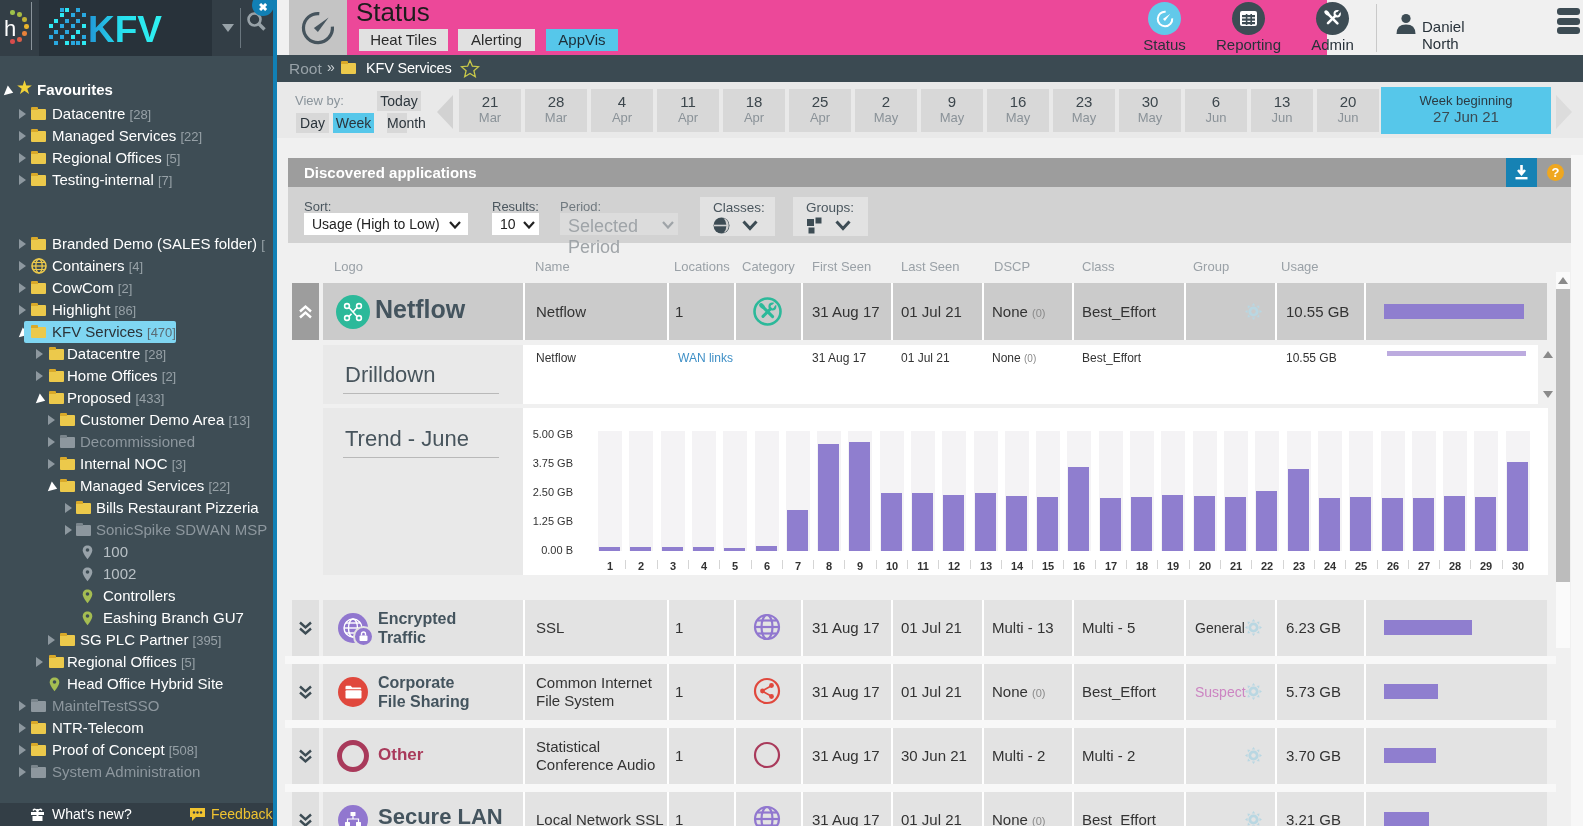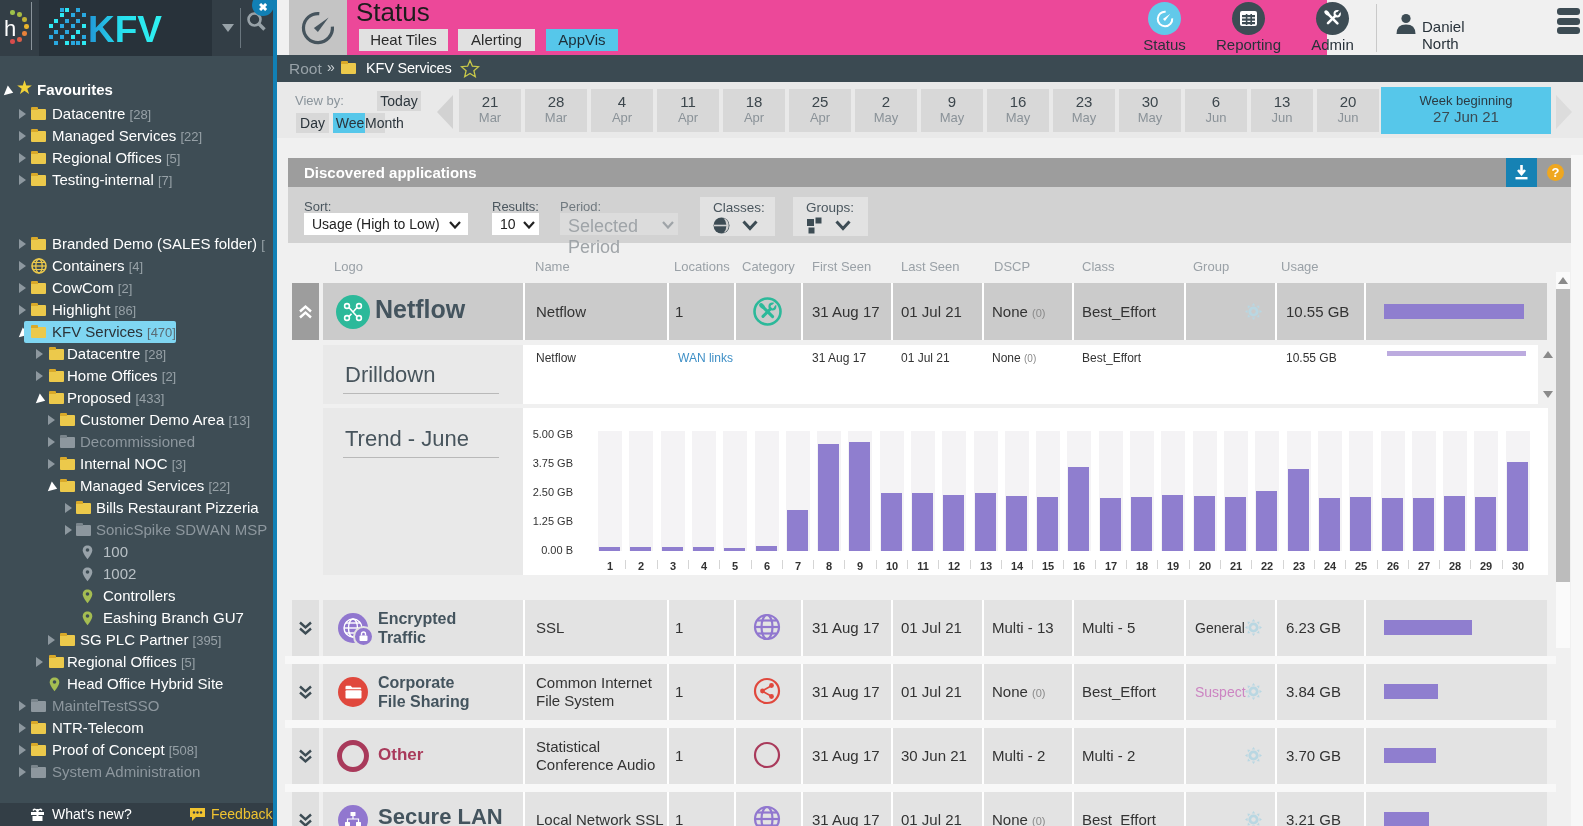--- a/index.html
+++ b/index.html
@@ -366,21 +366,21 @@
     <div class="abs" style="left:89px;top:5px;font-size:14.5px;letter-spacing:-0.2px;color:#fff;">KFV Services</div>
     <svg class="abs" style="left:183px;top:4px;" width="20" height="19" viewBox="0 0 20 19">
           <path d="M10 1.5 L12.4 7.2 L18.6 7.7 L13.9 11.7 L15.3 17.7 L10 14.5 L4.7 17.7 L6.1 11.7 L1.4 7.7 L7.6 7.2 Z" fill="none" stroke="#c9c94a" stroke-width="1.3"></path>
         </svg>
   </div>
 
   <div id="datebar">
 <div class="flbl" style="left:18px;top:11px;color:#8a949b;">View by:</div>
 <div class="btn" style="left:19px;top:31px;width:33px;height:20px;line-height:20px;">Day</div>
 <div class="btn sel" style="left:56px;top:31px;width:41px;height:20px;line-height:20px;">Week</div>
-<div class="btn" style="left:88px;top:31px;width:20px;height:20px;line-height:20px;">Month</div>
+<div class="btn" style="left:110px;top:31px;width:20px;height:20px;line-height:20px;">Month</div>
 <div class="btn" style="left:100px;top:9px;width:44px;height:20px;line-height:20px;">Today</div>
 <div class="abs" style="left:160px;top:13px;width:0;height:0;border-top:17px solid transparent;border-bottom:17px solid transparent;border-right:16px solid #d2d2d2;"></div>
 <div class="dtile" style="left:182px;">
           <div class="d1">21</div>
           <div class="d2">Mar</div>
         </div>
 <div class="dtile" style="left:248px;">
           <div class="d1">28</div>
           <div class="d2">Mar</div>
         </div>
@@ -804,21 +804,21 @@
           <div class="cell" style="left:489px;top:19px;">31 Aug 17</div>
           <div class="cell" style="left:578px;top:19px;">01 Jul 21</div>
           <div class="cell" style="left:669px;top:19px;">None <span class="small0">(0)</span></div>
           <div class="cell" style="left:759px;top:19px;">Best_Effort</div>
           <div class="cell" style="left:872px;top:20px;font-size:14px;color:#cc85c2;">Suspect</div>
           <svg class="abs" style="left:922px;top:19px;" width="17" height="17" viewBox="0 0 20 20">
             <path fill="#b9d7e2" d="M10 0l2 3h-4zM10 20l-2-3h4zM0 10l3-2v4zM20 10l-3 2v-4zM2.9 2.9l3.5.7-2.8 2.8zM17.1 17.1l-3.5-.7 2.8-2.8zM17.1 2.9l-.7 3.5-2.8-2.8zM2.9 17.1l.7-3.5 2.8 2.8z"></path>
             <circle cx="10" cy="10" r="6" fill="#b9d7e2"></circle>
             <circle cx="10" cy="10" r="2.6" fill="#e3e3e3"></circle>
           </svg>
-          <div class="cell" style="left:963px;top:19px;">3.84 GB</div>
+          <div class="cell" style="left:963px;top:19px;">5.73 GB</div>
           <div class="ubar" style="left:1061px;top:20px;width:54px;"></div>
         </div>
 <div class="chevcell" style="top:728px;height:56px;background:#e0e0e0;">
           <div class="abs" style="left:6px;top:20px;"><svg width="15" height="16" viewBox="0 0 15 16">
               <path d="M2 2.5 L7.5 7.5 L13 2.5" stroke="#3d4c54" stroke-width="2.4" fill="none"></path>
               <path d="M2 8.5 L7.5 13.5 L13 8.5" stroke="#3d4c54" stroke-width="2.4" fill="none"></path>
             </svg></div>
         </div>
         <div class="rowband" style="top:728px;height:56px;background:#e3e3e3;">
           <div class="colsep" style="left:200px;"></div>

